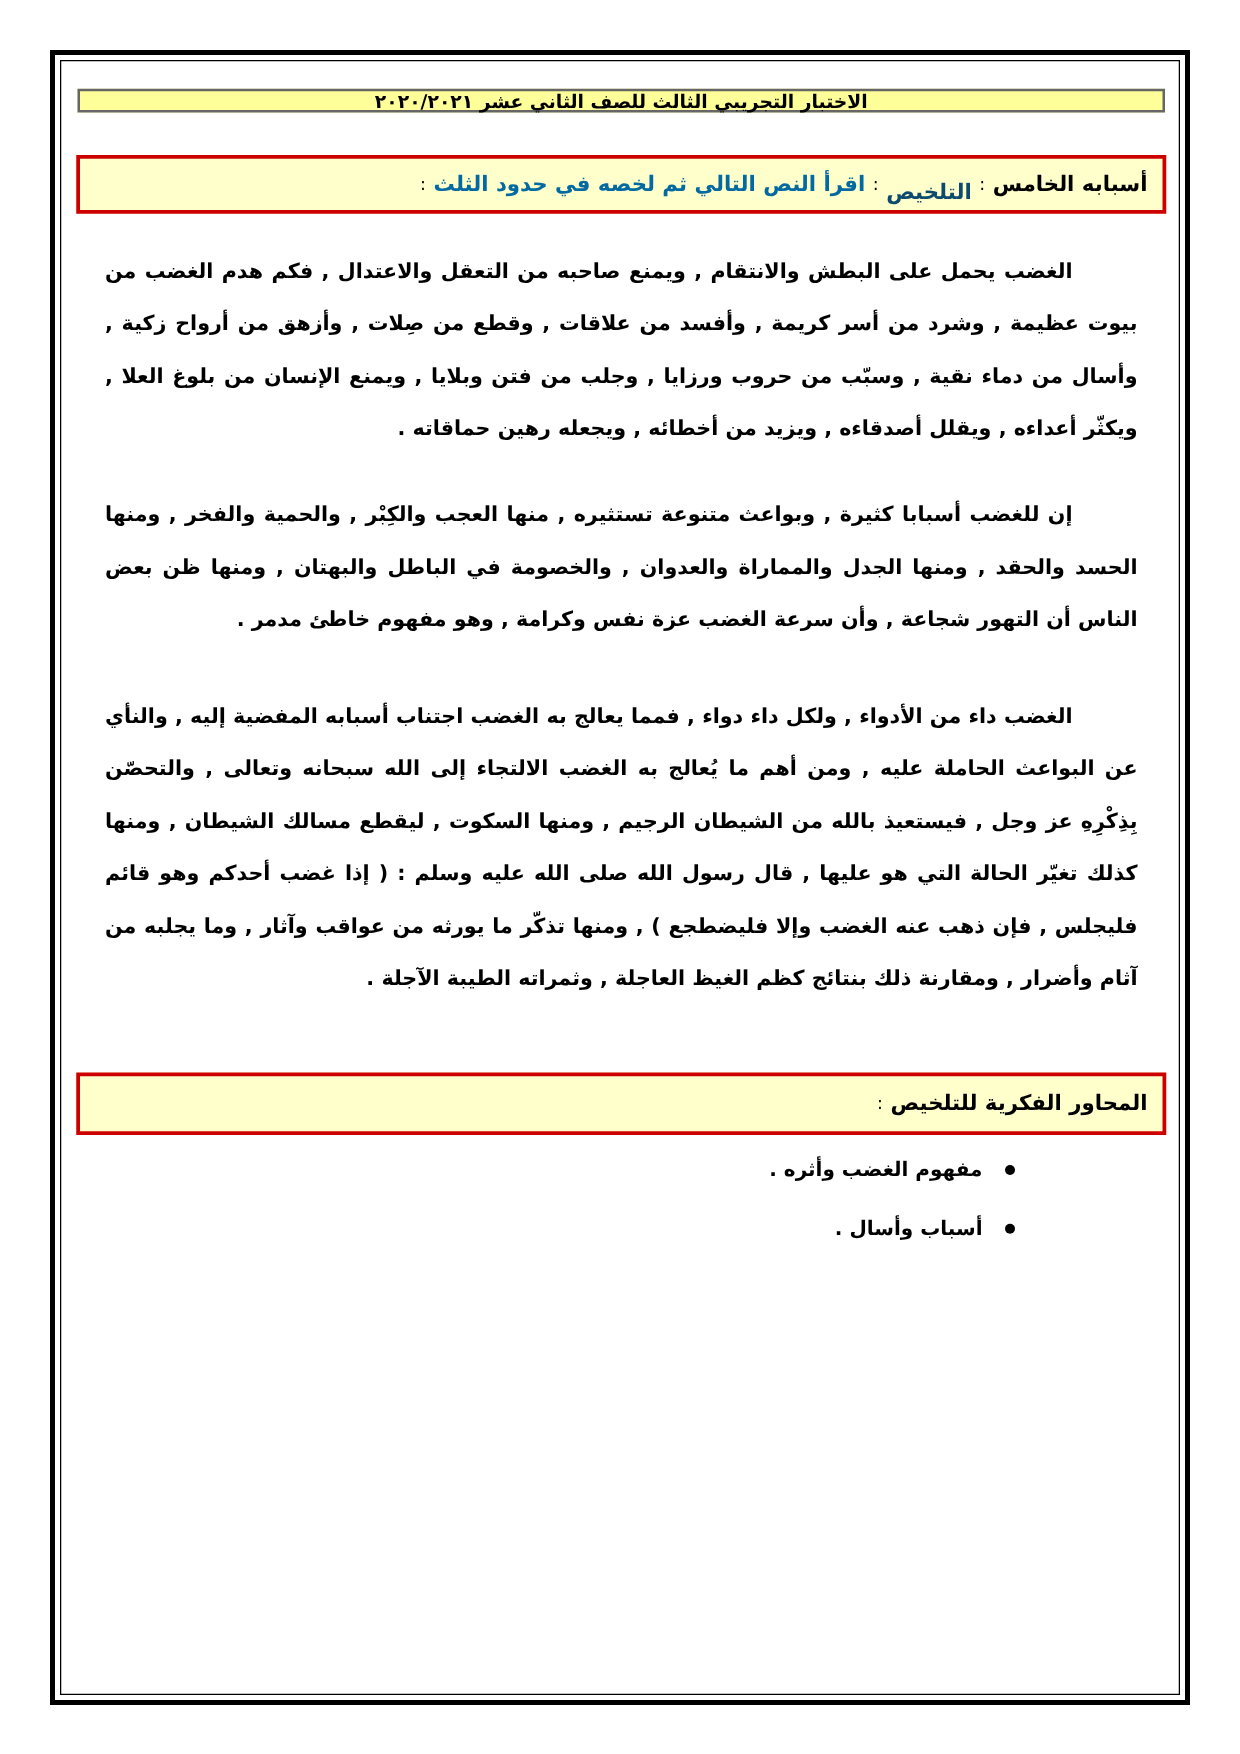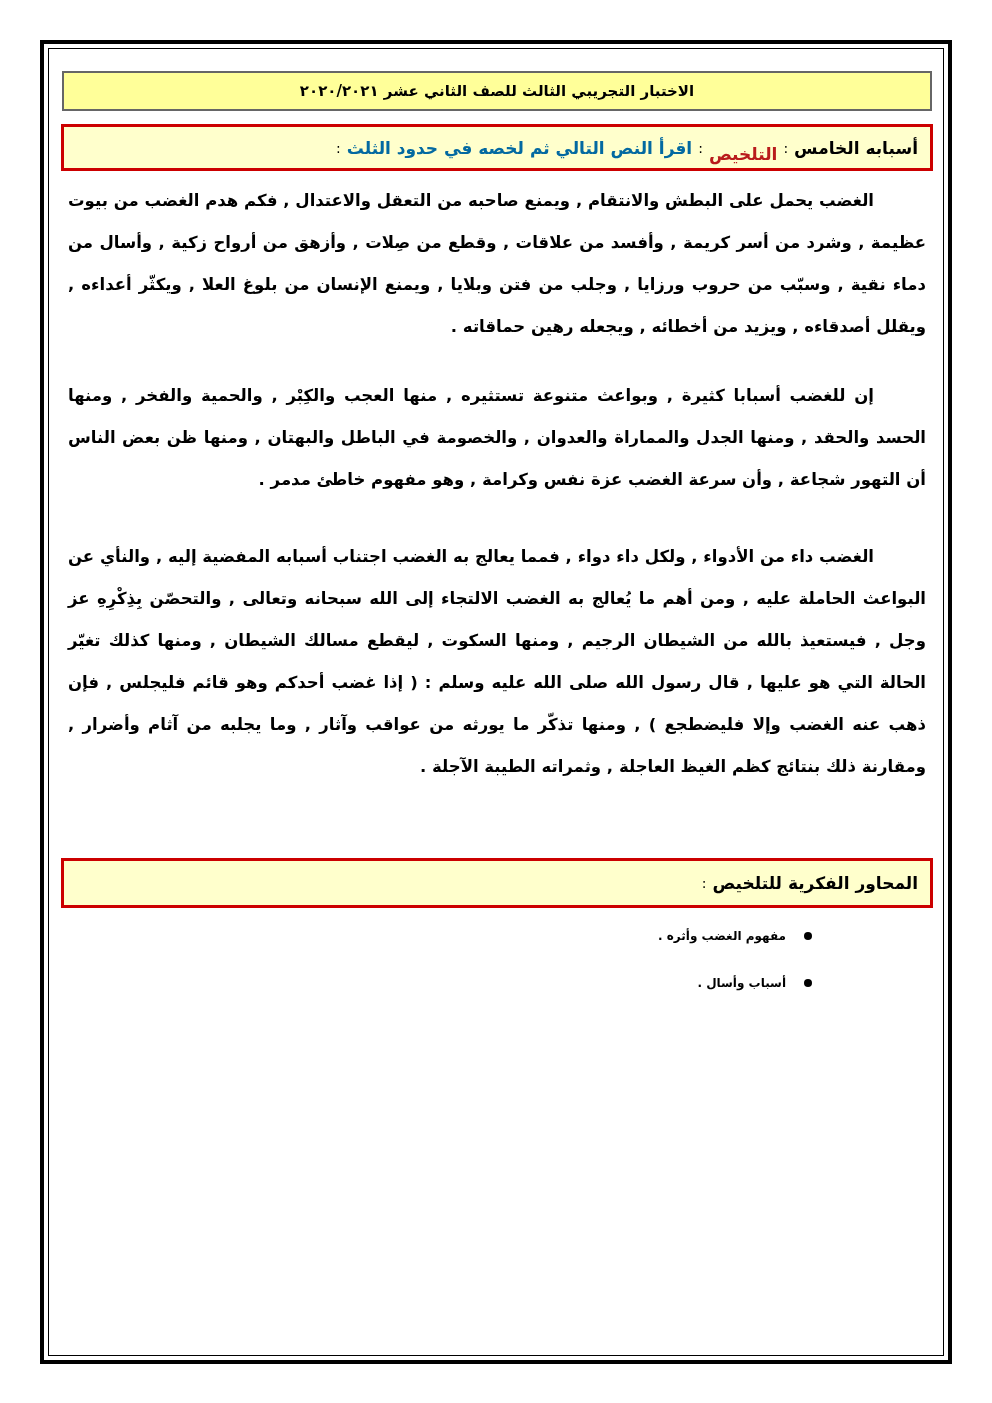--- a/index.html
+++ b/index.html
@@ -30,21 +30,21 @@
       width: 896px;
       height: 1308px;
       border: 1px solid #000000;
       box-sizing: border-box;
     }
     .title-box {
       position: absolute;
       left: 62px;
       top: 71px;
       width: 870px;
-      height: 40px;
+      height: 19px;
       background: #ffff99;
       border: 2px solid #666666;
       box-sizing: border-box;
       display: flex;
       align-items: center;
       justify-content: center;
       direction: rtl;
       font-weight: bold;
       font-size: 15px;
       color: #000000;
@@ -66,48 +66,48 @@
     .section-box.q5 {
       top: 124px;
       height: 47px;
     }
     .section-box.axes {
       top: 858px;
       height: 50px;
     }
     .q-label { color: #000000; }
     .sep { color: #000000; font-weight: normal; font-size: 14px; margin: 0 6px; }
-    .q-type { color: #b91c1c; margin-top: 12px; }
+    .q-type { color: #0c4a6e; margin-top: 12px; }
     .q-instr { color: #0369a1; }
     .body-text {
       position: absolute;
       left: 68px;
       width: 858px;
       direction: rtl;
       text-align: justify;
       text-align-last: right;
       font-weight: bold;
       font-size: 16.5px;
       line-height: 42px;
       color: #000000;
     }
-    .para { text-indent: 52px; margin: 0; }
+    .para { text-indent: 52px; margin: 16px; }
     .para1 { top: 180px; }
     .para2 { top: 375px; }
     .para3 { top: 536px; }
     .axes-list {
       position: absolute;
       top: 912px;
       right: 180px;
       direction: rtl;
       margin: 0;
       padding: 0;
       list-style: none;
       font-weight: bold;
-      font-size: 12px;
+      font-size: 16px;
       color: #000000;
     }
     .axes-list li {
       height: 47px;
       line-height: 36px;
       display: flex;
       align-items: center;
     }
     .bullet {
       display: inline-block;

